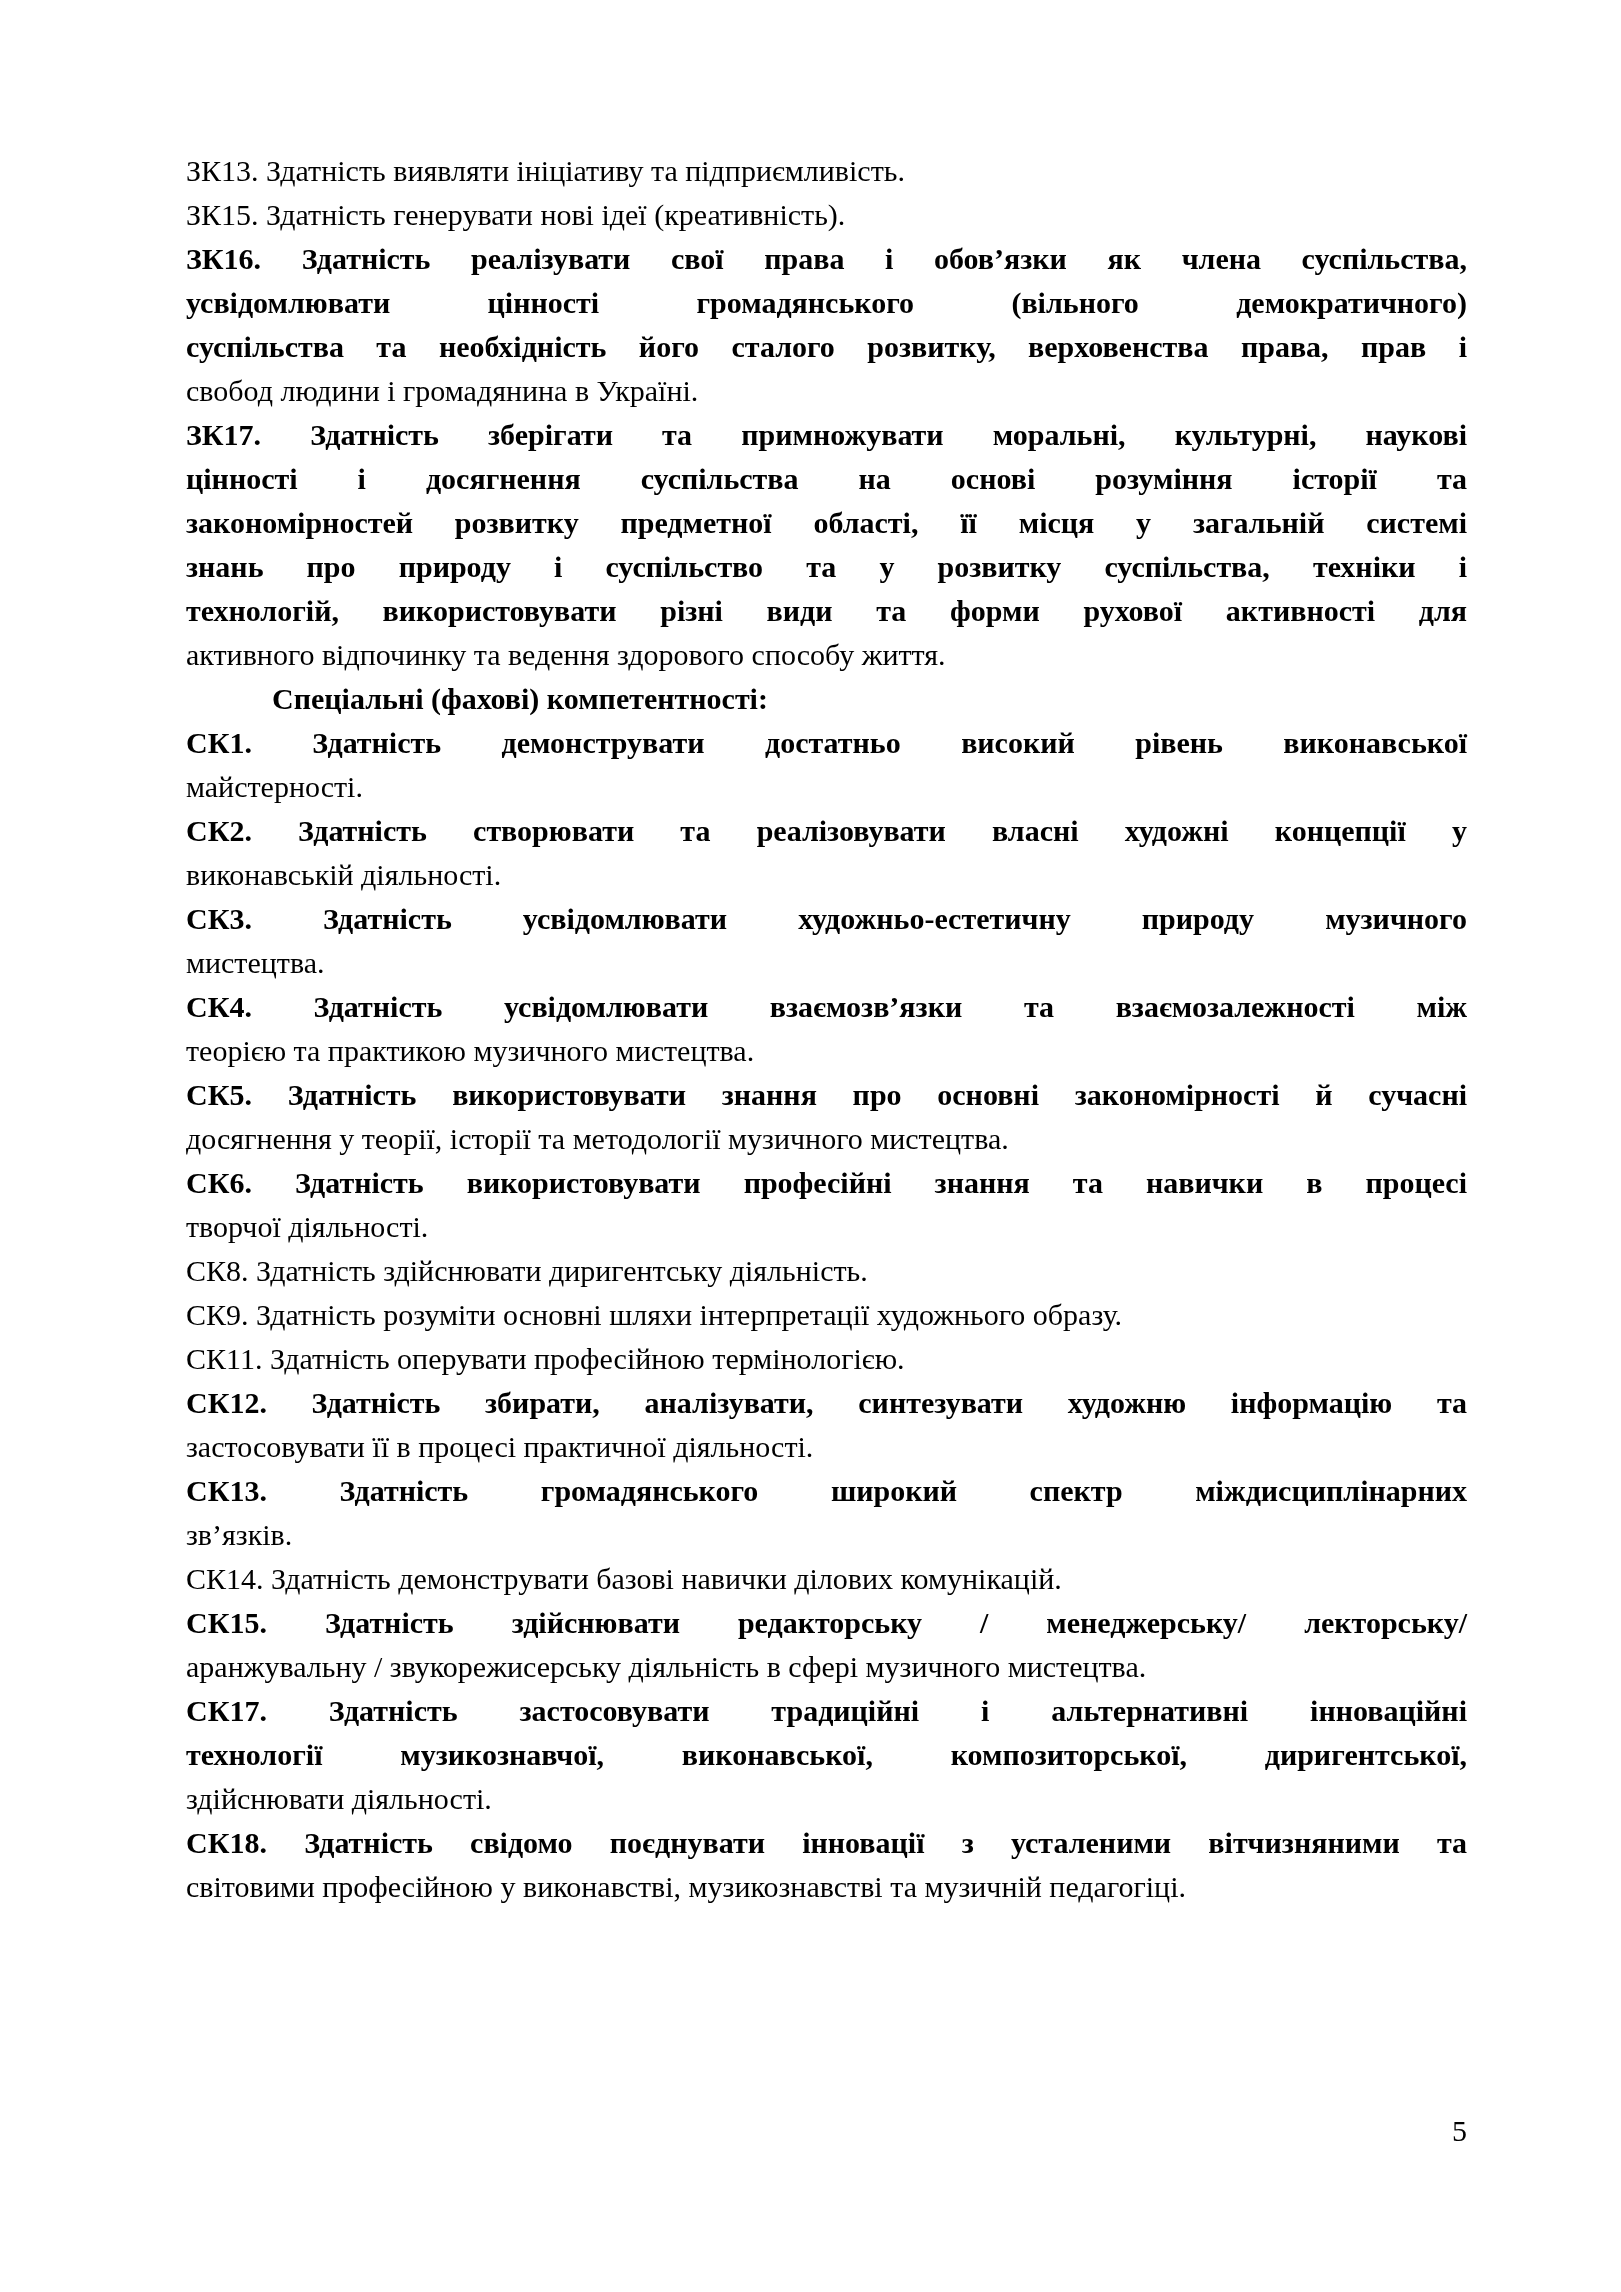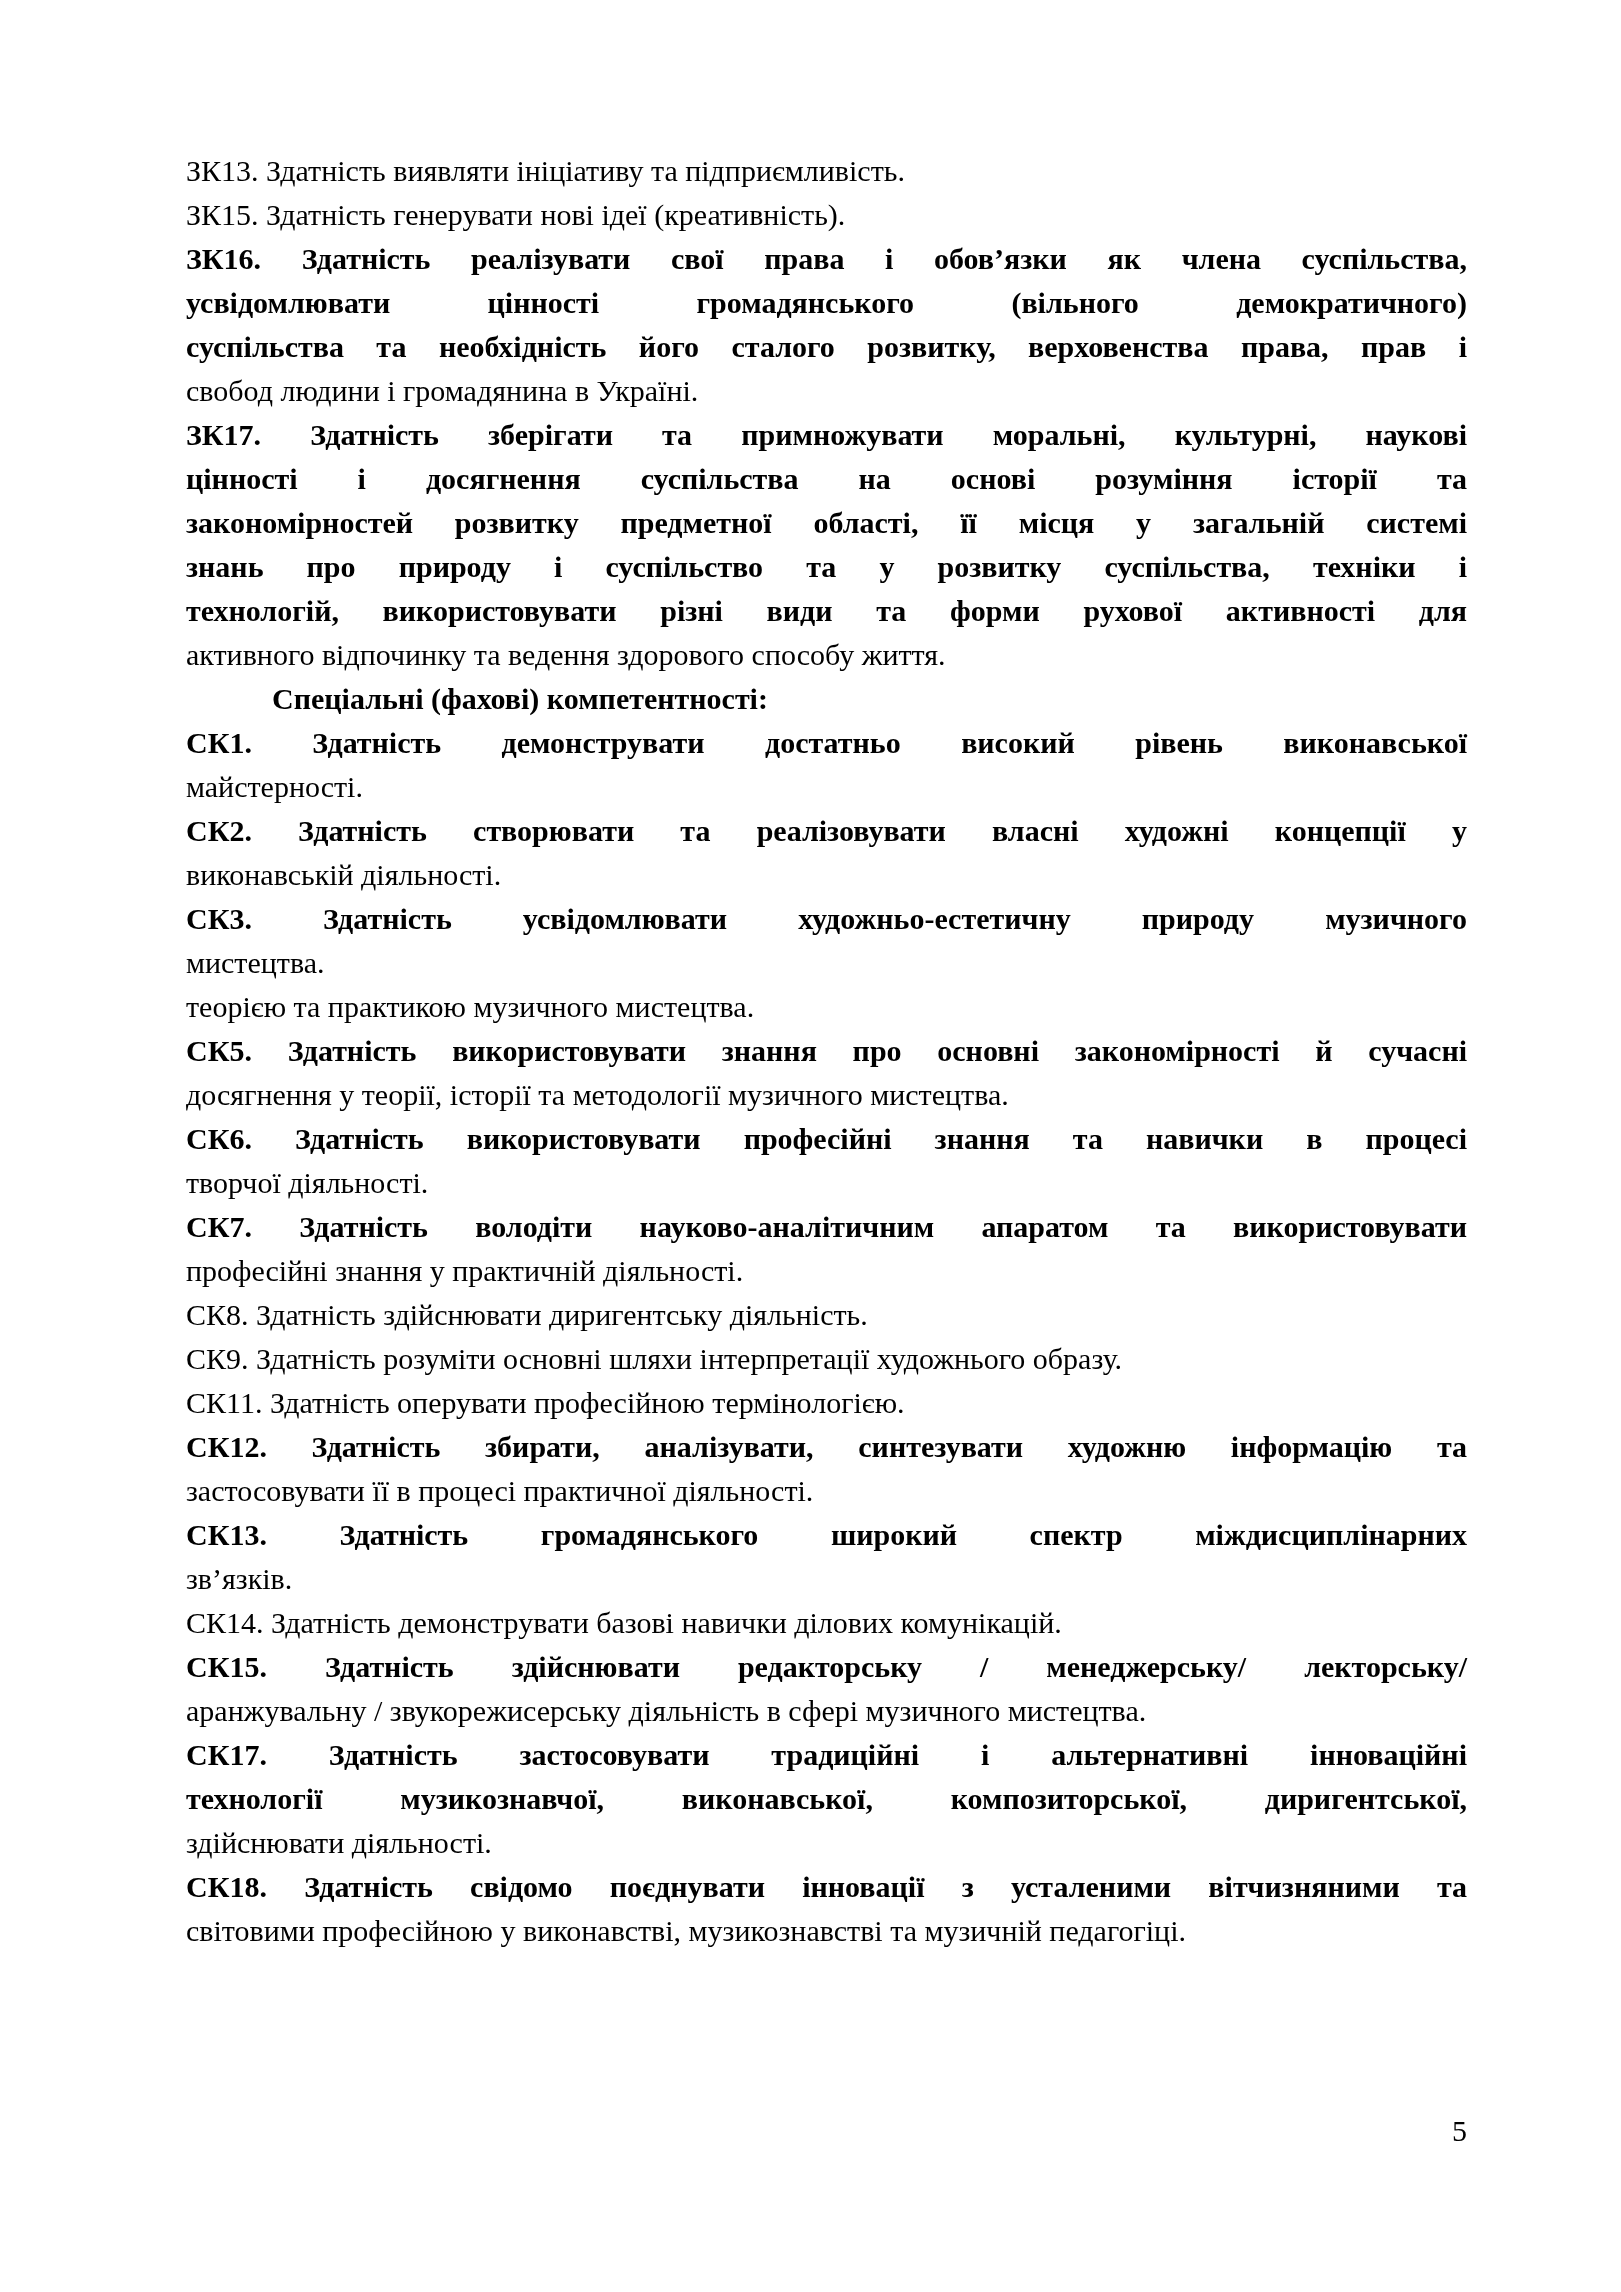--- a/index.html
+++ b/index.html
@@ -85,33 +85,30 @@
       </div>
       <div class="paragraph body">
         <div class="line fill">СК2. Здатність створювати та реалізовувати власні художні концепції у</div>
         <div class="line">виконавській діяльності.</div>
       </div>
       <div class="paragraph body">
         <div class="line fill">СК3. Здатність усвідомлювати художньо-естетичну природу музичного</div>
         <div class="line">мистецтва.</div>
       </div>
       <div class="paragraph body">
+        <div class="line fill">СК4. Здатність усвідомлювати взаємозв’язки та взаємозалежності між</div>
         <div class="line">теорією та практикою музичного мистецтва.</div>
       </div>
       <div class="paragraph body">
         <div class="line fill">СК5. Здатність використовувати знання про основні закономірності й сучасні</div>
         <div class="line">досягнення у теорії, історії та методології музичного мистецтва.</div>
       </div>
       <div class="paragraph body">
         <div class="line fill">СК6. Здатність використовувати професійні знання та навички в процесі</div>
         <div class="line">творчої діяльності.</div>
-      </div>
-      <div class="paragraph body">
-        <div class="line fill">СК7. Здатність володіти науково-аналітичним апаратом та використовувати</div>
-        <div class="line">професійні знання у практичній діяльності.</div>
       </div>
       <div class="paragraph body">
         <div class="line">СК8. Здатність здійснювати диригентську діяльність.</div>
       </div>
       <div class="paragraph body">
         <div class="line">СК9. Здатність розуміти основні шляхи інтерпретації художнього образу.</div>
       </div>
       <div class="paragraph body">
         <div class="line">СК11. Здатність оперувати професійною термінологією.</div>
       </div>

